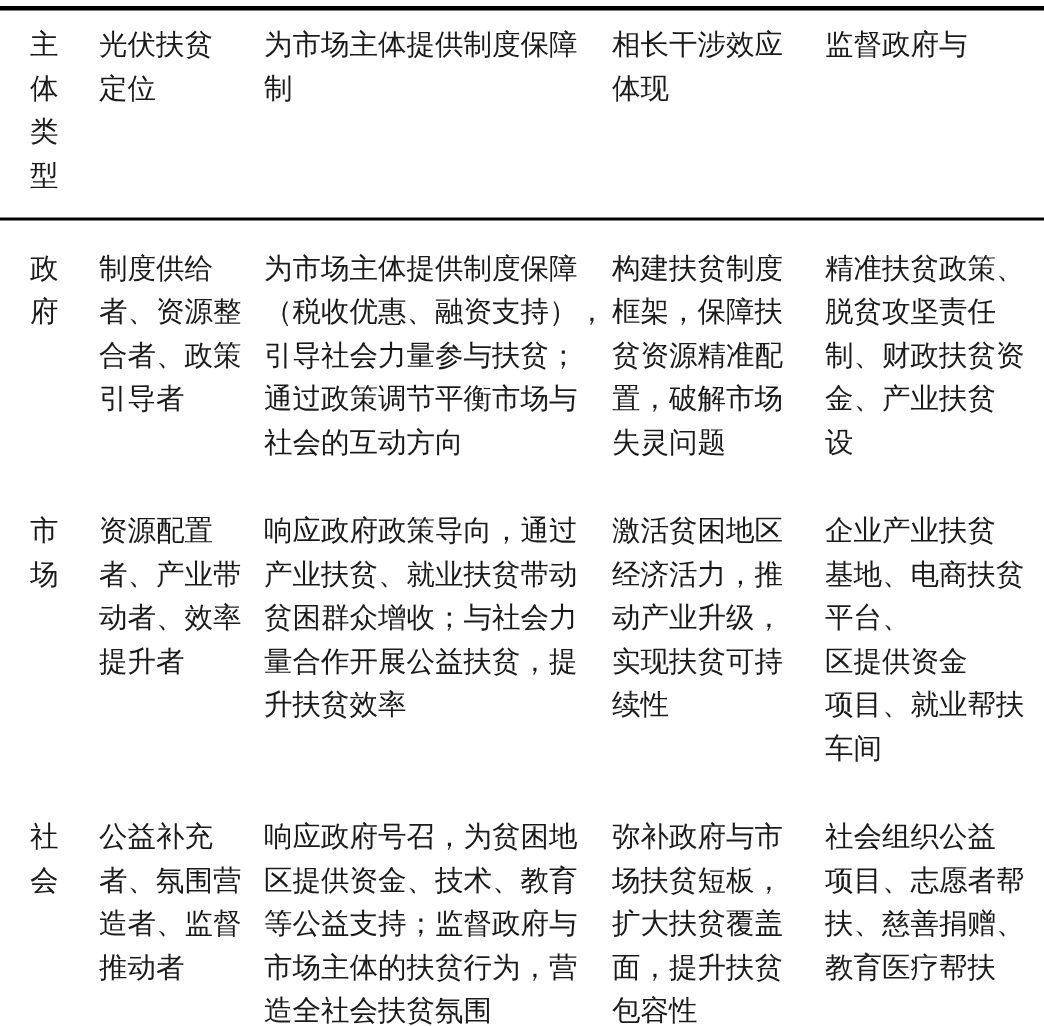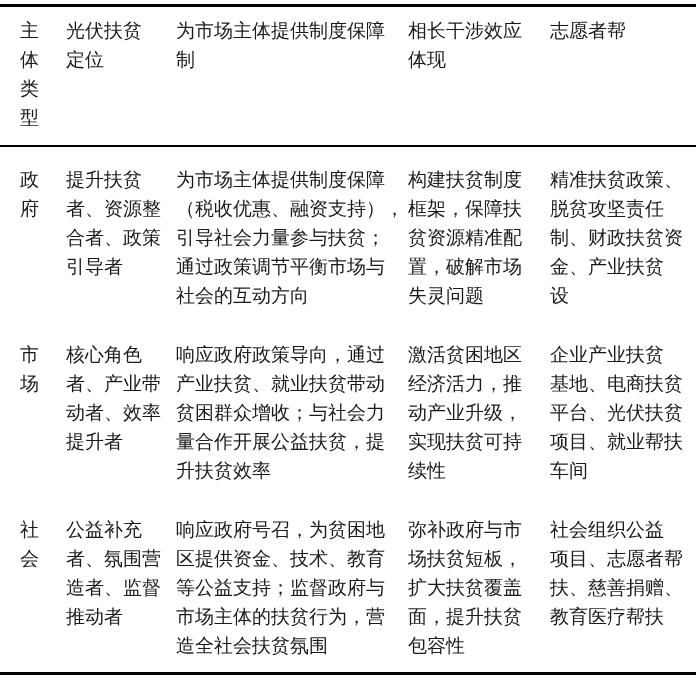--- a/index.html
+++ b/index.html
@@ -58,28 +58,28 @@
       <th class="c1">主
 体
 类
 型</th>
       <th>光伏扶贫
 定位</th>
       <th>为市场主体提供制度保障
 制</th>
       <th>相长干涉效应
 体现</th>
-      <th>志愿者帮</th>
+      <th>监督政府与</th>
     </tr>
   </thead>
   <tbody>
     <tr>
       <td class="c1">政
 府</td>
-      <td>提升扶贫
+      <td>制度供给
 者、资源整
 合者、政策
 引导者</td>
       <td>为市场主体提供制度保障
 （税收优惠、融资支持），
 引导社会力量参与扶贫；
 通过政策调节平衡市场与
 社会的互动方向</td>
       <td>构建扶贫制度
 框架，保障扶
@@ -88,37 +88,37 @@
 失灵问题</td>
       <td>精准扶贫政策、
 脱贫攻坚责任
 制、财政扶贫资
 金、产业扶贫
 设</td>
     </tr>
     <tr>
       <td class="c1">市
 场</td>
-      <td>核心角色
+      <td>资源配置
 者、产业带
 动者、效率
 提升者</td>
       <td>响应政府政策导向，通过
 产业扶贫、就业扶贫带动
 贫困群众增收；与社会力
 量合作开展公益扶贫，提
 升扶贫效率</td>
       <td>激活贫困地区
 经济活力，推
 动产业升级，
 实现扶贫可持
 续性</td>
       <td>企业产业扶贫
 基地、电商扶贫
-平台、光伏扶贫
+平台、区提供资金
 项目、就业帮扶
 车间</td>
     </tr>
     <tr>
       <td class="c1">社
 会</td>
       <td>公益补充
 者、氛围营
 造者、监督
 推动者</td>

